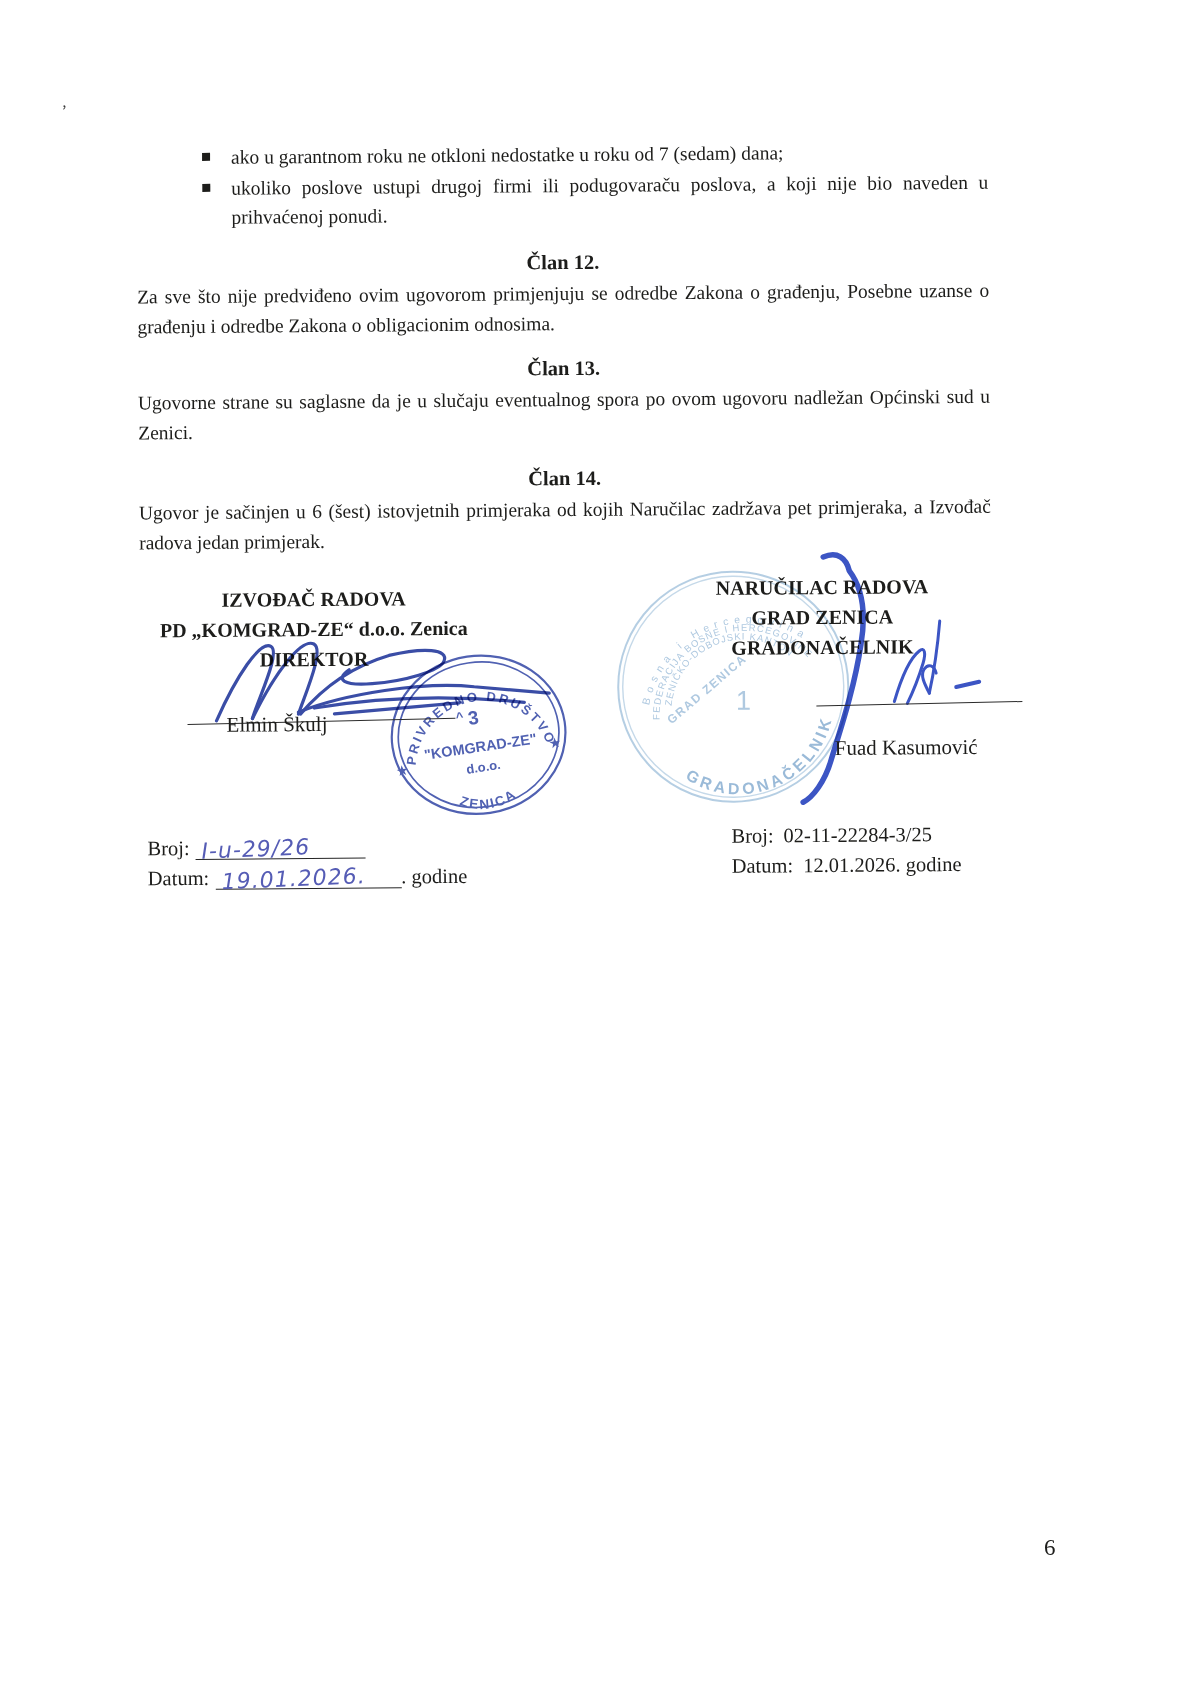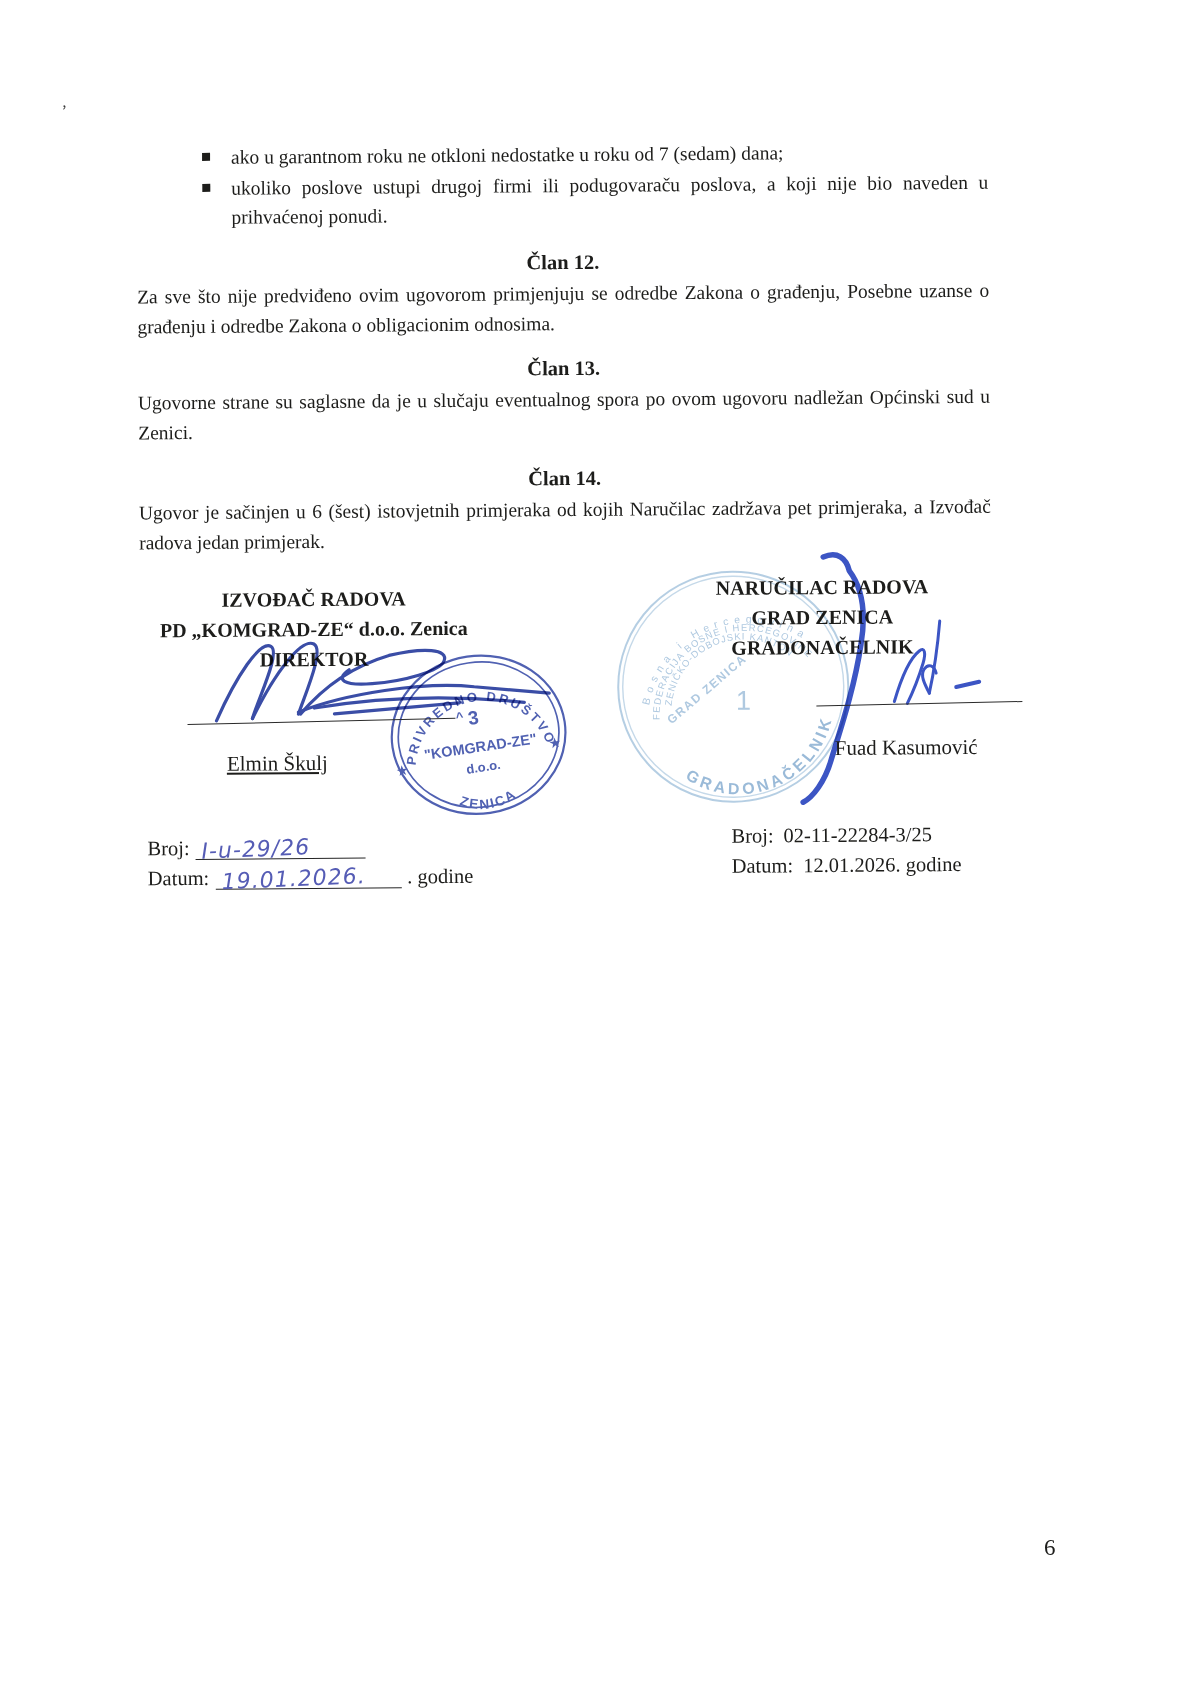--- a/index.html
+++ b/index.html
@@ -18,28 +18,28 @@
   .sig-titles{position:absolute;text-align:center;font-weight:bold;font-size:20px;line-height:30px;}
   .sig-titles div{white-space:nowrap;}
   .sig-left{left:136px;top:586px;width:348px;}
   .sig-right{left:646px;top:578px;width:345px;}
   .stamp{position:absolute;mix-blend-mode:multiply;}
   .sig-svg{position:absolute;mix-blend-mode:multiply;}
   .sigline{position:absolute;border-top:1.6px solid #2b2b2b;height:0;}
   .sigline-left{left:183px;top:723px;width:268px;transform:rotate(-0.9deg);}
   .sigline-right{left:812px;top:710px;width:206px;transform:rotate(-0.8deg);}
   .signer{position:absolute;font-size:21px;}
-  .signer-left{left:222px;top:753px;text-decoration:underline;}
+  .signer-left{left:222px;top:714px;}
   .signer-right{left:830px;top:742px;}
   .idrow{position:absolute;font-size:20.5px;white-space:nowrap;}
   .valwrap{display:inline-block;position:relative;border-bottom:1.6px solid #252525;height:26px;vertical-align:bottom;margin-left:6px;}
   .w-broj{width:170px;} .w-datum{width:186px;}
   .hand{position:absolute;left:6px;bottom:-3px;font-family:"DejaVu Sans",sans-serif;font-style:italic;
         font-size:22px;color:#555cb5;white-space:nowrap;transform:rotate(-2deg);letter-spacing:1px;}
-  .suffix{margin-left:6px;}
+  .suffix{}
   .printedval{margin-left:10px;}
   .pagenum{position:absolute;left:1044px;top:1535px;font-size:23px;}
 </style>
 </head>
 <body>
 
 <div class="page">
   <div class="content">
 
     <span class="stray">’</span>

